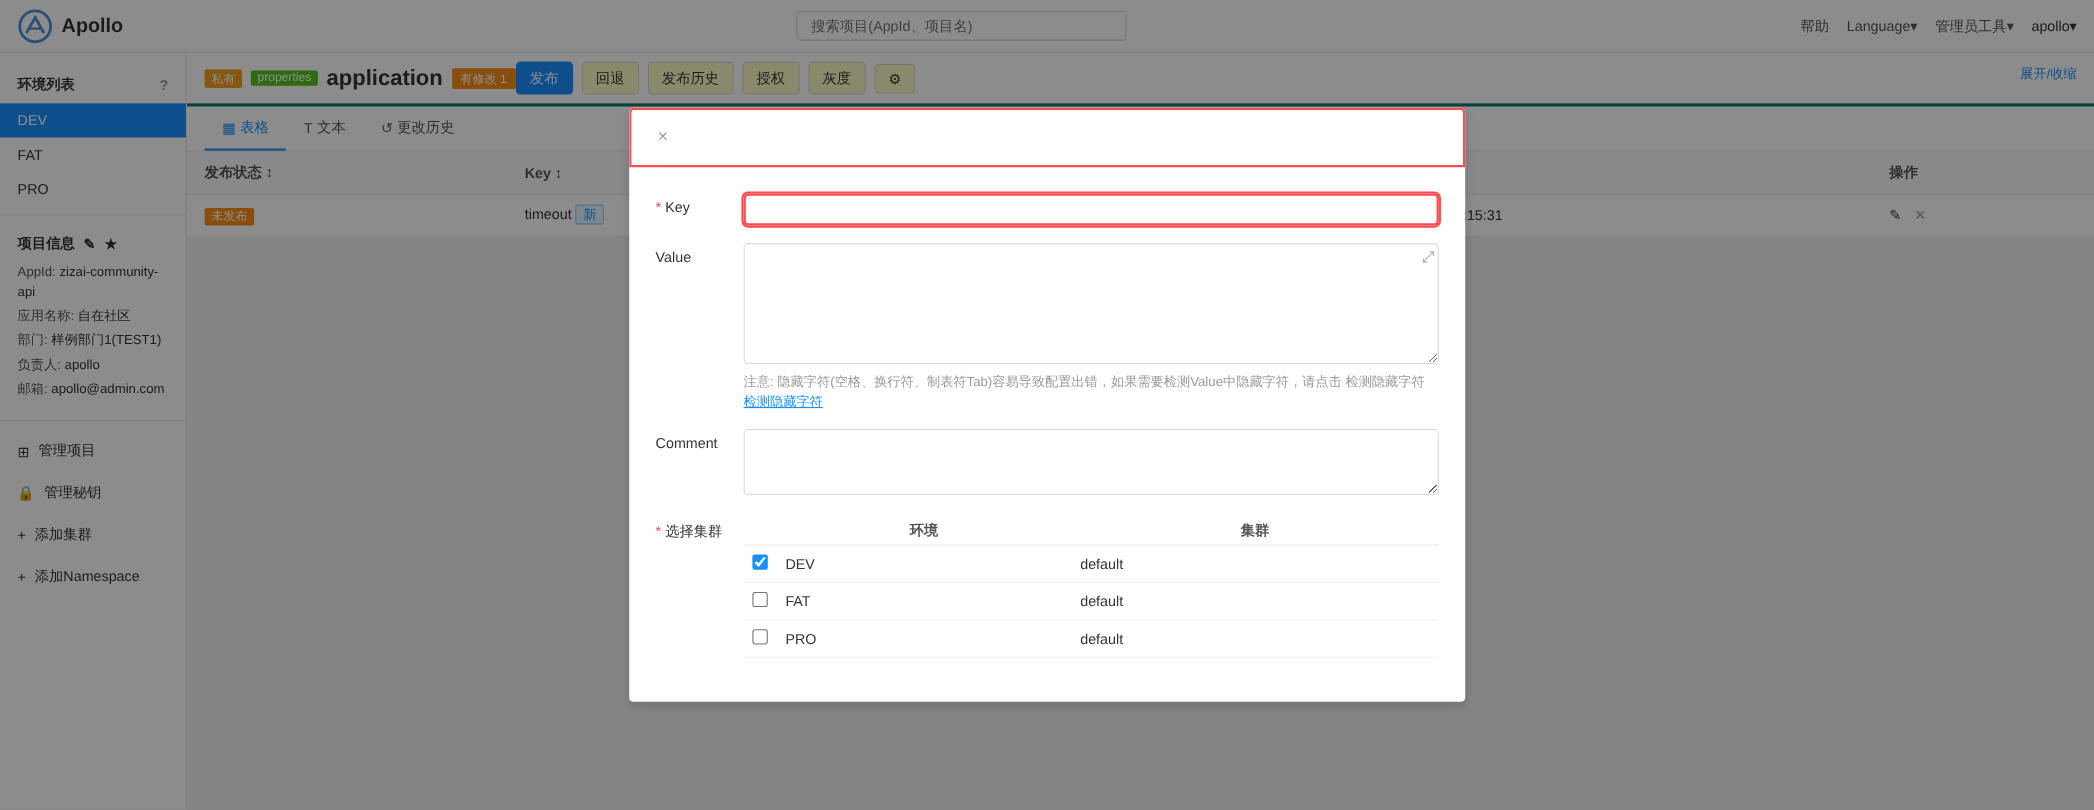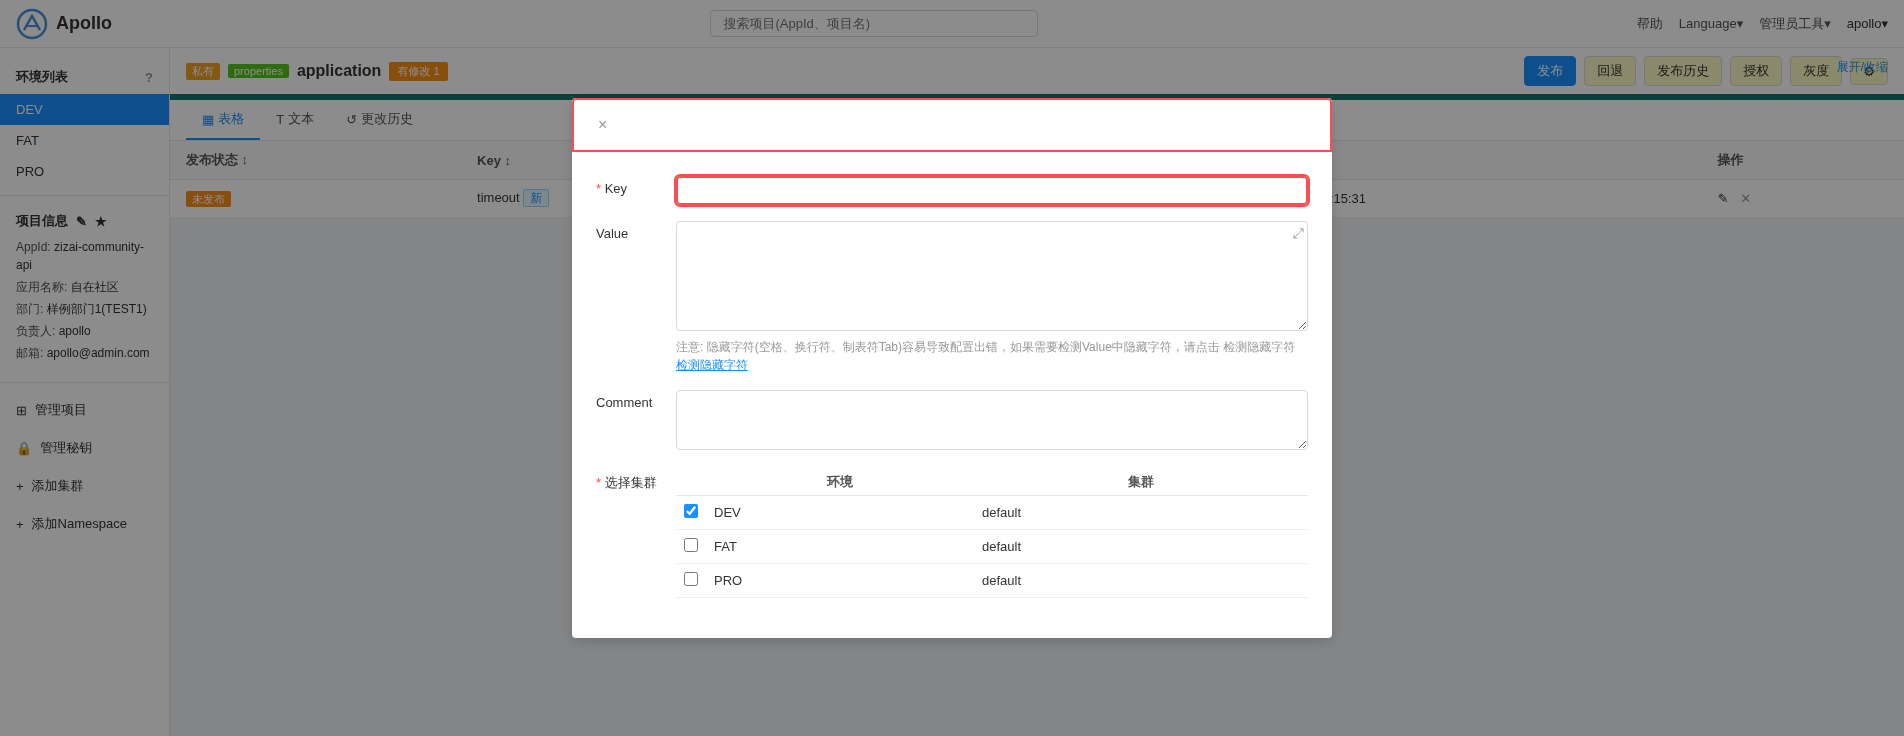--- a/index.html
+++ b/index.html
@@ -6,21 +6,21 @@
     body { font-family: 'Microsoft YaHei', Arial, sans-serif; font-size: 13px; background: #f0f2f5; color: #333; }
 
     
     .topnav {
       display: flex; align-items: center; background: #fff; height: 48px;
       border-bottom: 1px solid #e8e8e8; padding: 0 16px; position: relative; z-index: 10;
     }
     .topnav-logo { display: flex; align-items: center; gap: 8px; font-size: 18px; font-weight: bold; color: #333; flex: 0 0 auto; }
     .topnav-logo .logo-icon { width: 32px; height: 32px; }
     .topnav-search { flex: 1; display: flex; justify-content: center; }
-    .topnav-search input { width: 328px; border: 1px solid #d9d9d9; border-radius: 4px; padding: 5px 12px; font-size: 13px; color: #999; }
+    .topnav-search input { width: 300px; border: 1px solid #d9d9d9; border-radius: 4px; padding: 5px 12px; font-size: 13px; color: #999; }
     .topnav-actions { display: flex; align-items: center; gap: 16px; font-size: 13px; color: #555; }
     .topnav-actions span { cursor: pointer; }
     .topnav-actions .user { color: #333; }
 
     
     .layout { display: flex; height: calc(100vh - 48px); }
 
     
     .sidebar { width: 170px; background: #fff; border-right: 1px solid #e8e8e8; display: flex; flex-direction: column; padding: 12px 0; flex-shrink: 0; }
     .sidebar-section-title { font-size: 13px; font-weight: bold; padding: 8px 16px; display: flex; align-items: center; justify-content: space-between; }
@@ -31,27 +31,27 @@
     .sidebar-project-info { padding: 8px 16px; }
     .sidebar-project-info .title { font-size: 13px; font-weight: bold; margin-bottom: 8px; display: flex; align-items: center; gap: 8px; }
     .sidebar-project-info .field { font-size: 12px; color: #555; margin-bottom: 4px; line-height: 1.5; }
     .sidebar-project-info .field span { color: #333; }
     .sidebar-menu-item { padding: 10px 16px; display: flex; align-items: center; gap: 8px; cursor: pointer; font-size: 13px; color: #333; }
 
     
     .main { flex: 1; overflow: auto; display: flex; flex-direction: column; }
 
     
-    .app-header { background: #fff; border-bottom: 6px solid #0f766e; padding: 8px 16px; display: flex; align-items: center; justify-content: space-between; }
+    .app-header { background: #fff; border-bottom: 3px solid #0f766e; padding: 8px 16px; display: flex; align-items: center; }
     .app-header-left { display: flex; align-items: center; gap: 8px; }
     .app-header-right { display: flex; align-items: center; gap: 8px; }
     .badge-private { background: #f0a020; color: #fff; font-size: 11px; padding: 1px 6px; border-radius: 2px; }
     .badge-properties { background: #52c41a; color: #fff; font-size: 11px; padding: 1px 6px; border-radius: 2px; }
     .badge-modified { background: #fa8c16; color: #fff; font-size: 11px; padding: 2px 8px; border-radius: 2px; }
-    .app-title { font-size: 16px; font-weight: bold; }
+    .app-title { font-size: 20px; font-weight: bold; }
     .btn { padding: 5px 12px; border-radius: 4px; border: 1px solid #d9d9d9; background: #fef9c3; cursor: pointer; font-size: 13px; color: #333; display: inline-flex; align-items: center; gap: 4px; }
     .btn-primary { background: #1890ff; color: #fff; border-color: #1890ff; }
 
     
     .tabs { display: flex; align-items: center; border-bottom: 1px solid #e8e8e8; background: #fff; padding: 0 16px; }
     .tab { padding: 10px 16px; cursor: pointer; font-size: 13px; color: #555; border-bottom: 2px solid transparent; display: flex; align-items: center; gap: 4px; }
     .tab.active { color: #1890ff; border-bottom-color: #1890ff; }
 
     
     .toolbar { background: #fff; padding: 8px 16px; display: flex; align-items: center; justify-content: flex-end; gap: 8px; border-bottom: 1px solid #e8e8e8; }

